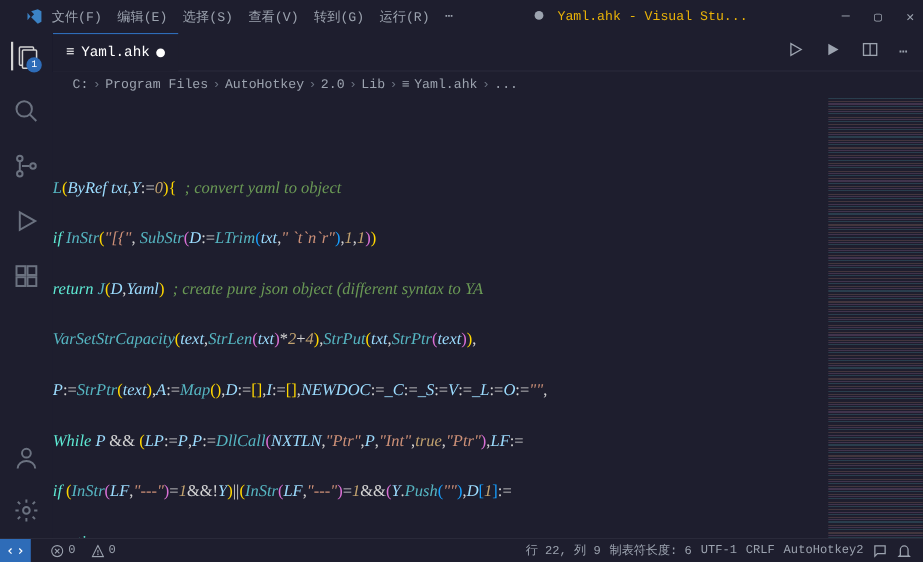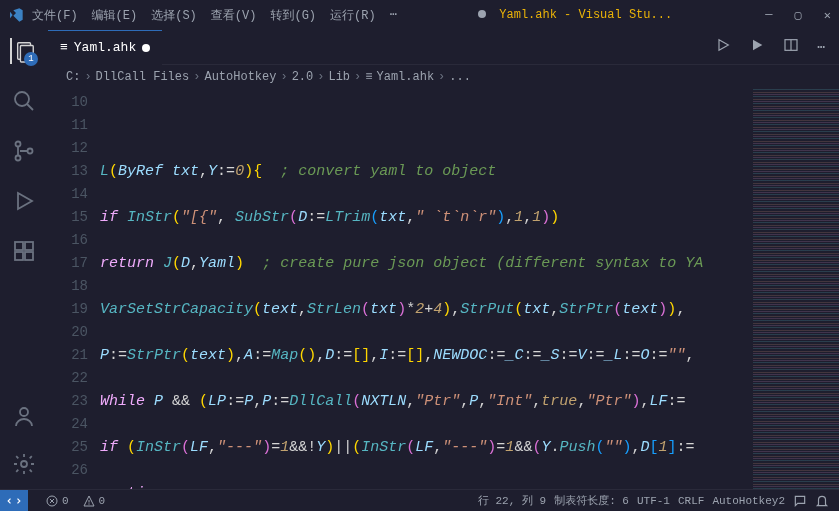--- a/index.html
+++ b/index.html
@@ -1,19 +1,19 @@
 <!DOCTYPE html>
 <html><head>
 <meta charset="utf-8">
 <style>
 * { margin:0; padding:0; box-sizing:border-box; }
 body { width:839px; height:511px; background:#1e1e2e; font-family:Consolas,'Courier New',monospace; font-size:13px; color:#d4d4d4; overflow:hidden; position:relative; }
 
 
-.titlebar { height:30px; background:#1e1e2e; display:flex; align-items:center; padding:0 8px; font-size:12px; color:#9ca3af; }
+.titlebar { height:30px; background:#1e1e2e; display:flex; align-items:center; padding:0 8px; font-size:12px; color:#9ca3af;margin-left:15px; }
 .titlebar .vscode-icon { width:16px; height:16px; margin-right:8px; }
 .titlebar .menu-items { display:flex; gap:14px; }
 .titlebar .menu-item { color:#9ca3af; }
 .titlebar .center { flex:1; text-align:center; color:#eab308; }
 .titlebar .dirty-dot { width:8px; height:8px; background:#9ca3af; border-radius:50%; display:inline-block; margin-right:6px; }
 .titlebar .win-controls { display:flex; gap:22px; margin-left:12px; }
 .titlebar .win-btn { color:#9ca3af; font-size:12px; }
 
 
 .main { display:flex; height:calc(100% - 30px - 22px); }
@@ -37,25 +37,25 @@
 .tabs .actions { margin-left:auto; display:flex; gap:18px; padding-right:14px; color:#9ca3af; align-items:center; }
 .tabs .actions svg { width:16px; height:16px; }
 
 
 .breadcrumb { height:24px; display:flex; align-items:center; padding-left:18px; font-size:12px; color:#9ca3af; gap:4px; }
 .breadcrumb .sep { color:#6b7280; }
 
 
 .code-wrap { flex:1; display:flex; overflow:hidden; position:relative; }
 .gutter { width:52px; text-align:right; padding-right:12px; color:#4b5563; font-size:14px; line-height:23px; padding-top:2px; }
-.code { flex:1; font-size:15px; line-height:23px; padding-top:2px; white-space:pre; overflow:hidden; font-style:italic; color:#9cdcfe; }
+.code { flex:1; font-size:15px; line-height:23px; padding-top:2px; white-space:pre; overflow:hidden; font-style:italic; color:#9cdcfe;font-family:Liberation Serif, serif; }
 .code .line { display:block; }
 
 
-.kw { color:#f0abfc; }
+.kw { color:#5eead4; }
 .fn { color:#56b6c2; }
 .id { color:#9cdcfe; }
 .lit { color:#c1a26f; }
 .str { color:#ce9178; }
 .cmt { color:#6a9955; font-style:italic; }
 .op { color:#d4d4d4; font-style:normal; }
 .br { color:#ffd700; font-style:normal; }
 .br2 { color:#da70d6; font-style:normal; }
 .br3 { color:#179fff; font-style:normal; }
 
@@ -170,54 +170,35 @@
               <rect x="3" y="4" width="18" height="16"></rect>
               <line x1="12" y1="4" x2="12" y2="20"></line>
             </svg></span>
         <span>⋯</span>
       </div>
     </div>
 
     <div class="breadcrumb">
       <span>C:</span>
         <span class="sep">›</span>
-      <span>DllCall Files</span>
+      <span>Program Files</span>
         <span class="sep">›</span>
       <span>AutoHotkey</span>
         <span class="sep">›</span>
       <span>2.0</span>
         <span class="sep">›</span>
       <span>Lib</span>
         <span class="sep">›</span>
       <span>≡ </span>
         <span>Yaml.ahk</span>
         <span class="sep">›</span>
       <span>...</span>
     </div>
 
     <div class="code-wrap">
-      <div class="gutter" id="gutter">
-          <div>10</div>
-          <div>11</div>
-          <div>12</div>
-          <div>13</div>
-          <div>14</div>
-          <div>15</div>
-          <div>16</div>
-          <div>17</div>
-          <div>18</div>
-          <div>19</div>
-          <div>20</div>
-          <div>21</div>
-          <div>22</div>
-          <div>23</div>
-          <div>24</div>
-          <div>25</div>
-          <div>26</div>
-        </div>
 
       <div class="code">
 <span class="line"> </span>
 <span class="line"><span class="fn">L</span><span class="br">(</span><span class="id">ByRef</span> <span class="id">txt</span><span class="op">,</span><span class="id">Y</span><span class="op">:=</span><span class="lit">0</span><span class="br">)</span><span class="br">{</span>  <span class="cmt">; convert yaml to object</span></span>
 <span class="line"><span class="kw">if</span> <span class="fn">InStr</span><span class="br">(</span><span class="str">"[{"</span><span class="op">, </span><span class="fn">SubStr</span><span class="br2">(</span><span class="id">D</span><span class="op">:=</span><span class="fn">LTrim</span><span class="br3">(</span><span class="id">txt</span><span class="op">,</span><span class="str">" `t`n`r"</span><span class="br3">)</span><span class="op">,</span><span class="lit">1</span><span class="op">,</span><span class="lit">1</span><span class="br2">)</span><span class="br">)</span></span>
 <span class="line"><span class="kw">return</span> <span class="fn">J</span><span class="br">(</span><span class="id">D</span><span class="op">,</span><span class="id">Yaml</span><span class="br">)</span>  <span class="cmt">; create pure json object (different syntax to YA</span></span>
 <span class="line"><span class="fn">VarSetStrCapacity</span><span class="br">(</span><span class="id">text</span><span class="op">,</span><span class="fn">StrLen</span><span class="br2">(</span><span class="id">txt</span><span class="br2">)</span><span class="op">*</span><span class="lit">2</span><span class="op">+</span><span class="lit">4</span><span class="br">)</span><span class="op">,</span><span class="fn">StrPut</span><span class="br">(</span><span class="id">txt</span><span class="op">,</span><span class="fn">StrPtr</span><span class="br2">(</span><span class="id">text</span><span class="br2">)</span><span class="br">)</span><span class="op">,</span></span>
 <span class="line"><span class="id">P</span><span class="op">:=</span><span class="fn">StrPtr</span><span class="br">(</span><span class="id">text</span><span class="br">)</span><span class="op">,</span><span class="id">A</span><span class="op">:=</span><span class="fn">Map</span><span class="br">(</span><span class="br">)</span><span class="op">,</span><span class="id">D</span><span class="op">:=</span><span class="br">[</span><span class="br">]</span><span class="op">,</span><span class="id">I</span><span class="op">:=</span><span class="br">[</span><span class="br">]</span><span class="op">,</span><span class="id">NEWDOC</span><span class="op">:=</span><span class="id">_C</span><span class="op">:=</span><span class="id">_S</span><span class="op">:=</span><span class="id">V</span><span class="op">:=</span><span class="id">_L</span><span class="op">:=</span><span class="id">O</span><span class="op">:=</span><span class="str">""</span><span class="op">,</span></span>
 <span class="line"><span class="kw">While</span> <span class="id">P</span> <span class="op">&amp;&amp;</span> <span class="br">(</span><span class="id">LP</span><span class="op">:=</span><span class="id">P</span><span class="op">,</span><span class="id">P</span><span class="op">:=</span><span class="fn">DllCall</span><span class="br2">(</span><span class="id">NXTLN</span><span class="op">,</span><span class="str">"Ptr"</span><span class="op">,</span><span class="id">P</span><span class="op">,</span><span class="str">"Int"</span><span class="op">,</span><span class="lit">true</span><span class="op">,</span><span class="str">"Ptr"</span><span class="br2">)</span><span class="op">,</span><span class="id">LF</span><span class="op">:=</span></span>
 <span class="line"><span class="kw">if</span> <span class="br">(</span><span class="fn">InStr</span><span class="br2">(</span><span class="id">LF</span><span class="op">,</span><span class="str">"---"</span><span class="br2">)</span><span class="op">=</span><span class="lit">1</span><span class="op">&amp;&amp;!</span><span class="id">Y</span><span class="br">)</span><span class="op">||</span><span class="br">(</span><span class="fn">InStr</span><span class="br2">(</span><span class="id">LF</span><span class="op">,</span><span class="str">"---"</span><span class="br2">)</span><span class="op">=</span><span class="lit">1</span><span class="op">&amp;&amp;</span><span class="br2">(</span><span class="id">Y</span><span class="op">.</span><span class="fn">Push</span><span class="br3">(</span><span class="str">""</span><span class="br3">)</span><span class="op">,</span><span class="id">D</span><span class="br3">[</span><span class="lit">1</span><span class="br3">]</span><span class="op">:=</span></span>

